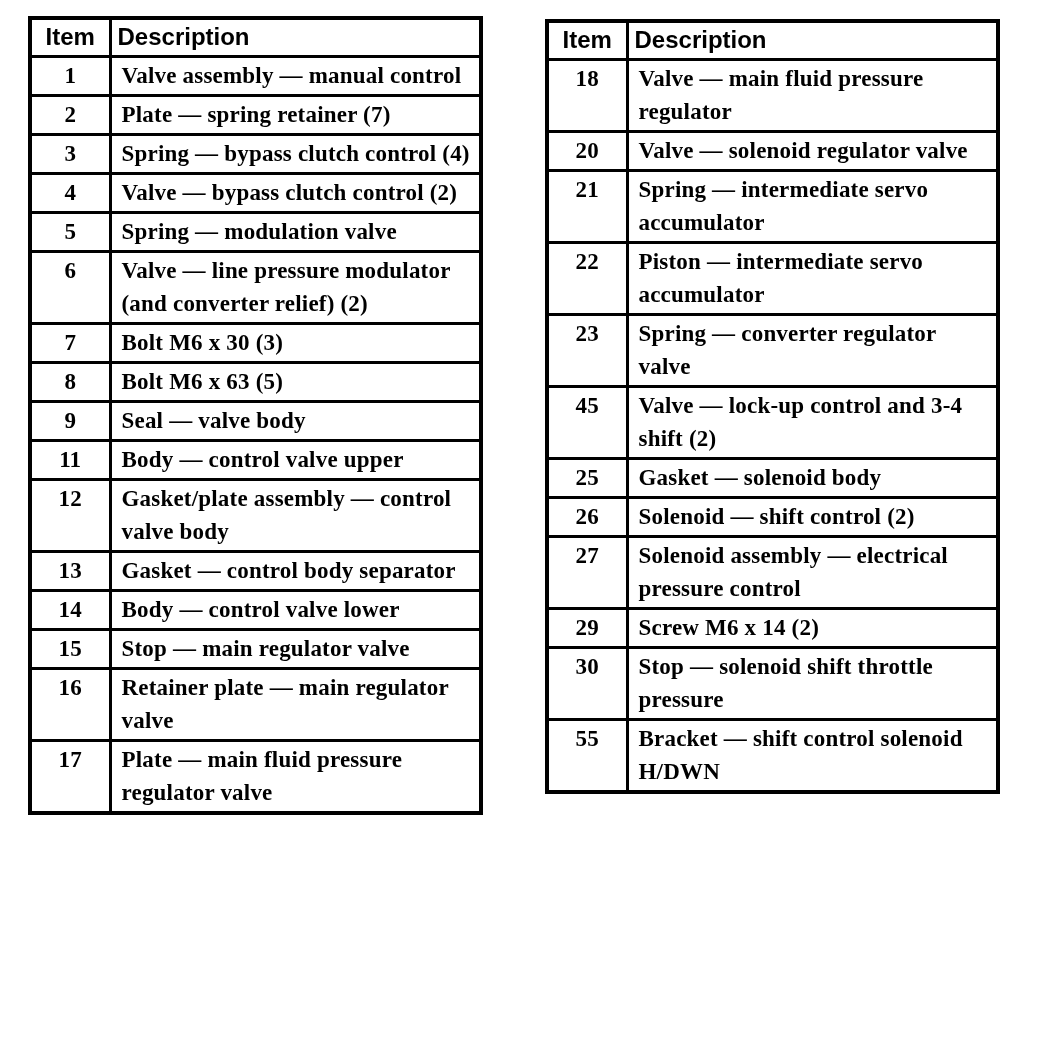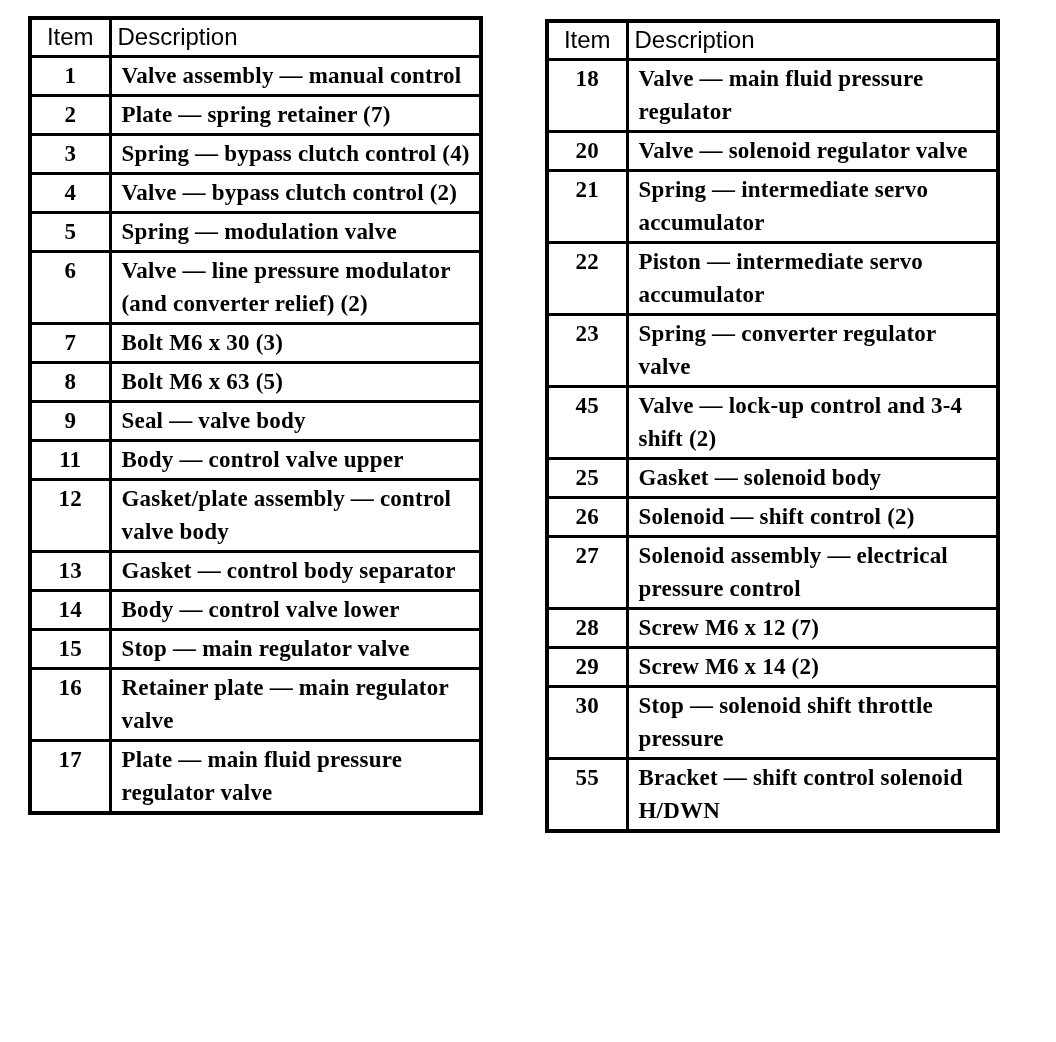--- a/index.html
+++ b/index.html
@@ -34,21 +34,21 @@
     width: 455px;
   }
   .parts-table th,
   .parts-table td {
     border: 3px solid #000000;
     vertical-align: top;
   }
   .parts-table th {
     font-family: "Liberation Sans", sans-serif;
     font-size: 24px;
-    font-weight: normal;
+    font-weight: bold;
     line-height: 30px;
     padding: 2px 6px 3px 6px;
     text-align: left;
     margin-top: 20px;
   }
   .parts-table th.item-head {
     text-align: center;
     padding: 2px 2px 3px 2px;
   }
   .parts-table td {
@@ -190,24 +190,20 @@
       </tr>
       <tr>
         <td class="item-cell">26</td>
         <td class="desc-cell">Solenoid — shift control (2)</td>
       </tr>
       <tr>
         <td class="item-cell">27</td>
         <td class="desc-cell">Solenoid assembly — electrical pressure control</td>
       </tr>
       <tr>
-        <td class="item-cell">28</td>
-        <td class="desc-cell">Screw M6 x 12 (7)</td>
-      </tr>
-      <tr>
         <td class="item-cell">29</td>
         <td class="desc-cell">Screw M6 x 14 (2)</td>
       </tr>
       <tr>
         <td class="item-cell">30</td>
         <td class="desc-cell">Stop — solenoid shift throttle pressure</td>
       </tr>
       <tr>
         <td class="item-cell">55</td>
         <td class="desc-cell">Bracket — shift control solenoid H/DWN</td>

